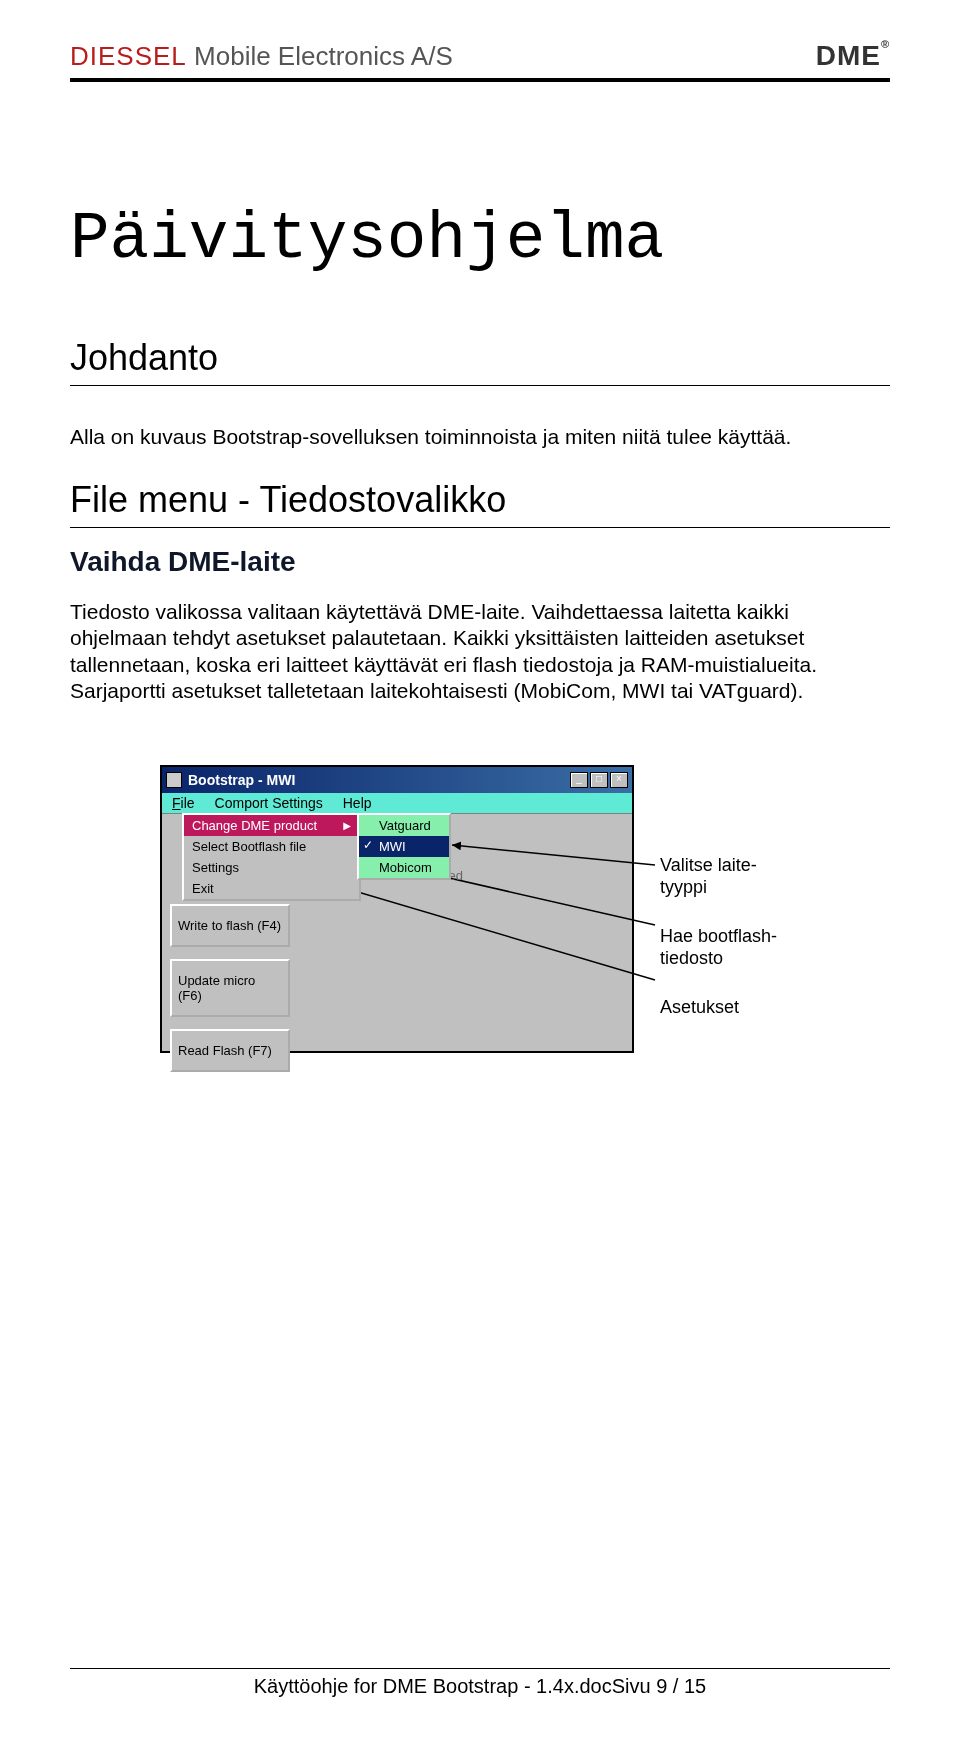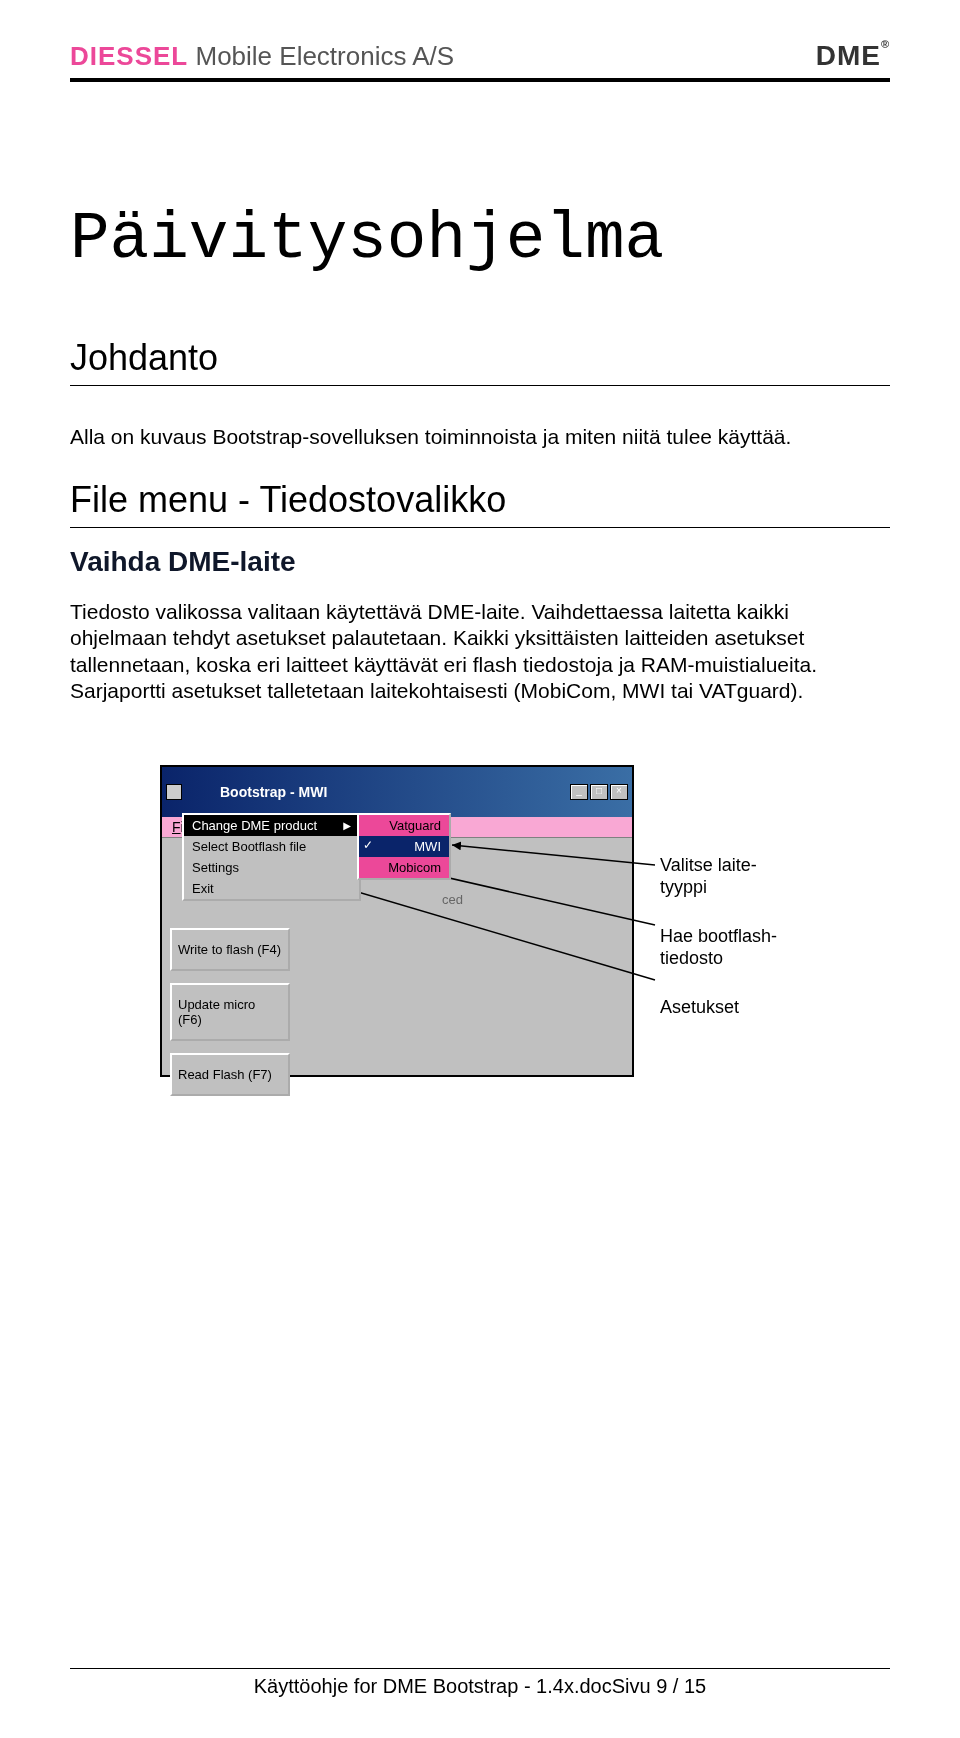--- a/index.html
+++ b/index.html
@@ -25,22 +25,22 @@
     padding-bottom: 6px;
   }
   .brand-left {
     font-size: 26px;
     color: #555;
     font-family: Arial, sans-serif;
   }
   .brand-left .diessel {
     font-family: "Arial Black", Arial, sans-serif;
     letter-spacing: 1px;
-    color: #ec4899;
-    font-weight: 700;
+    color: #b91c1c;
+    font-weight: 400;
   }
   .brand-right {
     font-family: "Arial Black", Arial, sans-serif;
     font-size: 28px;
     letter-spacing: 1px;
     color: #333;
     font-weight: 900;
     position: relative;
   }
   .reg {
@@ -107,36 +107,35 @@
     border: 2px solid #000;
     box-shadow: inset 1px 1px 0 #fff;
     font-family: Tahoma, Arial, sans-serif;
     font-size: 14px;
   }
   .titlebar {
     background: linear-gradient(to right, #0a246a, #3a6ea5);
     color: #fff;
     display: flex;
     align-items: center;
-    padding: 14px 4px;
+    padding: 2px 4px;
     height: 22px;
-    gap: 32px;
   }
   .titlebar .dot {
     width: 14px; height: 14px; background: #ccc; border:1px solid #000; margin-right:6px;
   }
   .titlebar-title { flex:1; font-weight:bold; font-size:14px; }
   .winbtns { display:flex; gap:2px; }
   .winbtn {
     width:16px; height:14px; background:#c0c0c0;
     border:1px solid #000; box-shadow: inset 1px 1px 0 #fff;
     font-size:10px; text-align:center; line-height:12px;
   }
   .menubar {
-    display:flex; gap:2px; padding:2px 4px; background:#f9a8d4;
+    display:flex; gap:8px; padding:2px 4px; background:#5eead4;
     border-bottom:1px solid #808080;
   }
   .menubar span { padding:0 6px; }
   .menubar span u { text-decoration: underline; }
   .win-body {
     position: relative;
     padding: 6px;
     height: 225px;
     background:#c0c0c0;
   }
@@ -166,35 +165,34 @@
     z-index:2;
   }
   .dropdown1 .item {
     padding:3px 8px;
     white-space:nowrap;
     display:flex;
     justify-content:space-between;
     align-items:center;
   }
   .dropdown1 .item.hl {
-    background:#000000; color:#fff;
+    background:#be185d; color:#fff;
   }
   .arrow-r {
     font-size:10px;
   }
   
   .dropdown2 {
     position:absolute;
     left:197px; top:48px;
     width:90px;
-    background:#ec4899;
+    background:#86efac;
     border:2px outset #fff;
     font-size:13px;
     z-index:3;
-    text-align:right;
   }
   .dropdown2 .item {
     padding:3px 8px 3px 20px;
     position:relative;
   }
   .dropdown2 .item.hl {
     background:#0a246a; color:#fff;
   }
   .check::before {
     content:"✓"; position:absolute; left:4px; top:2px; font-size:12px; color:#000;

